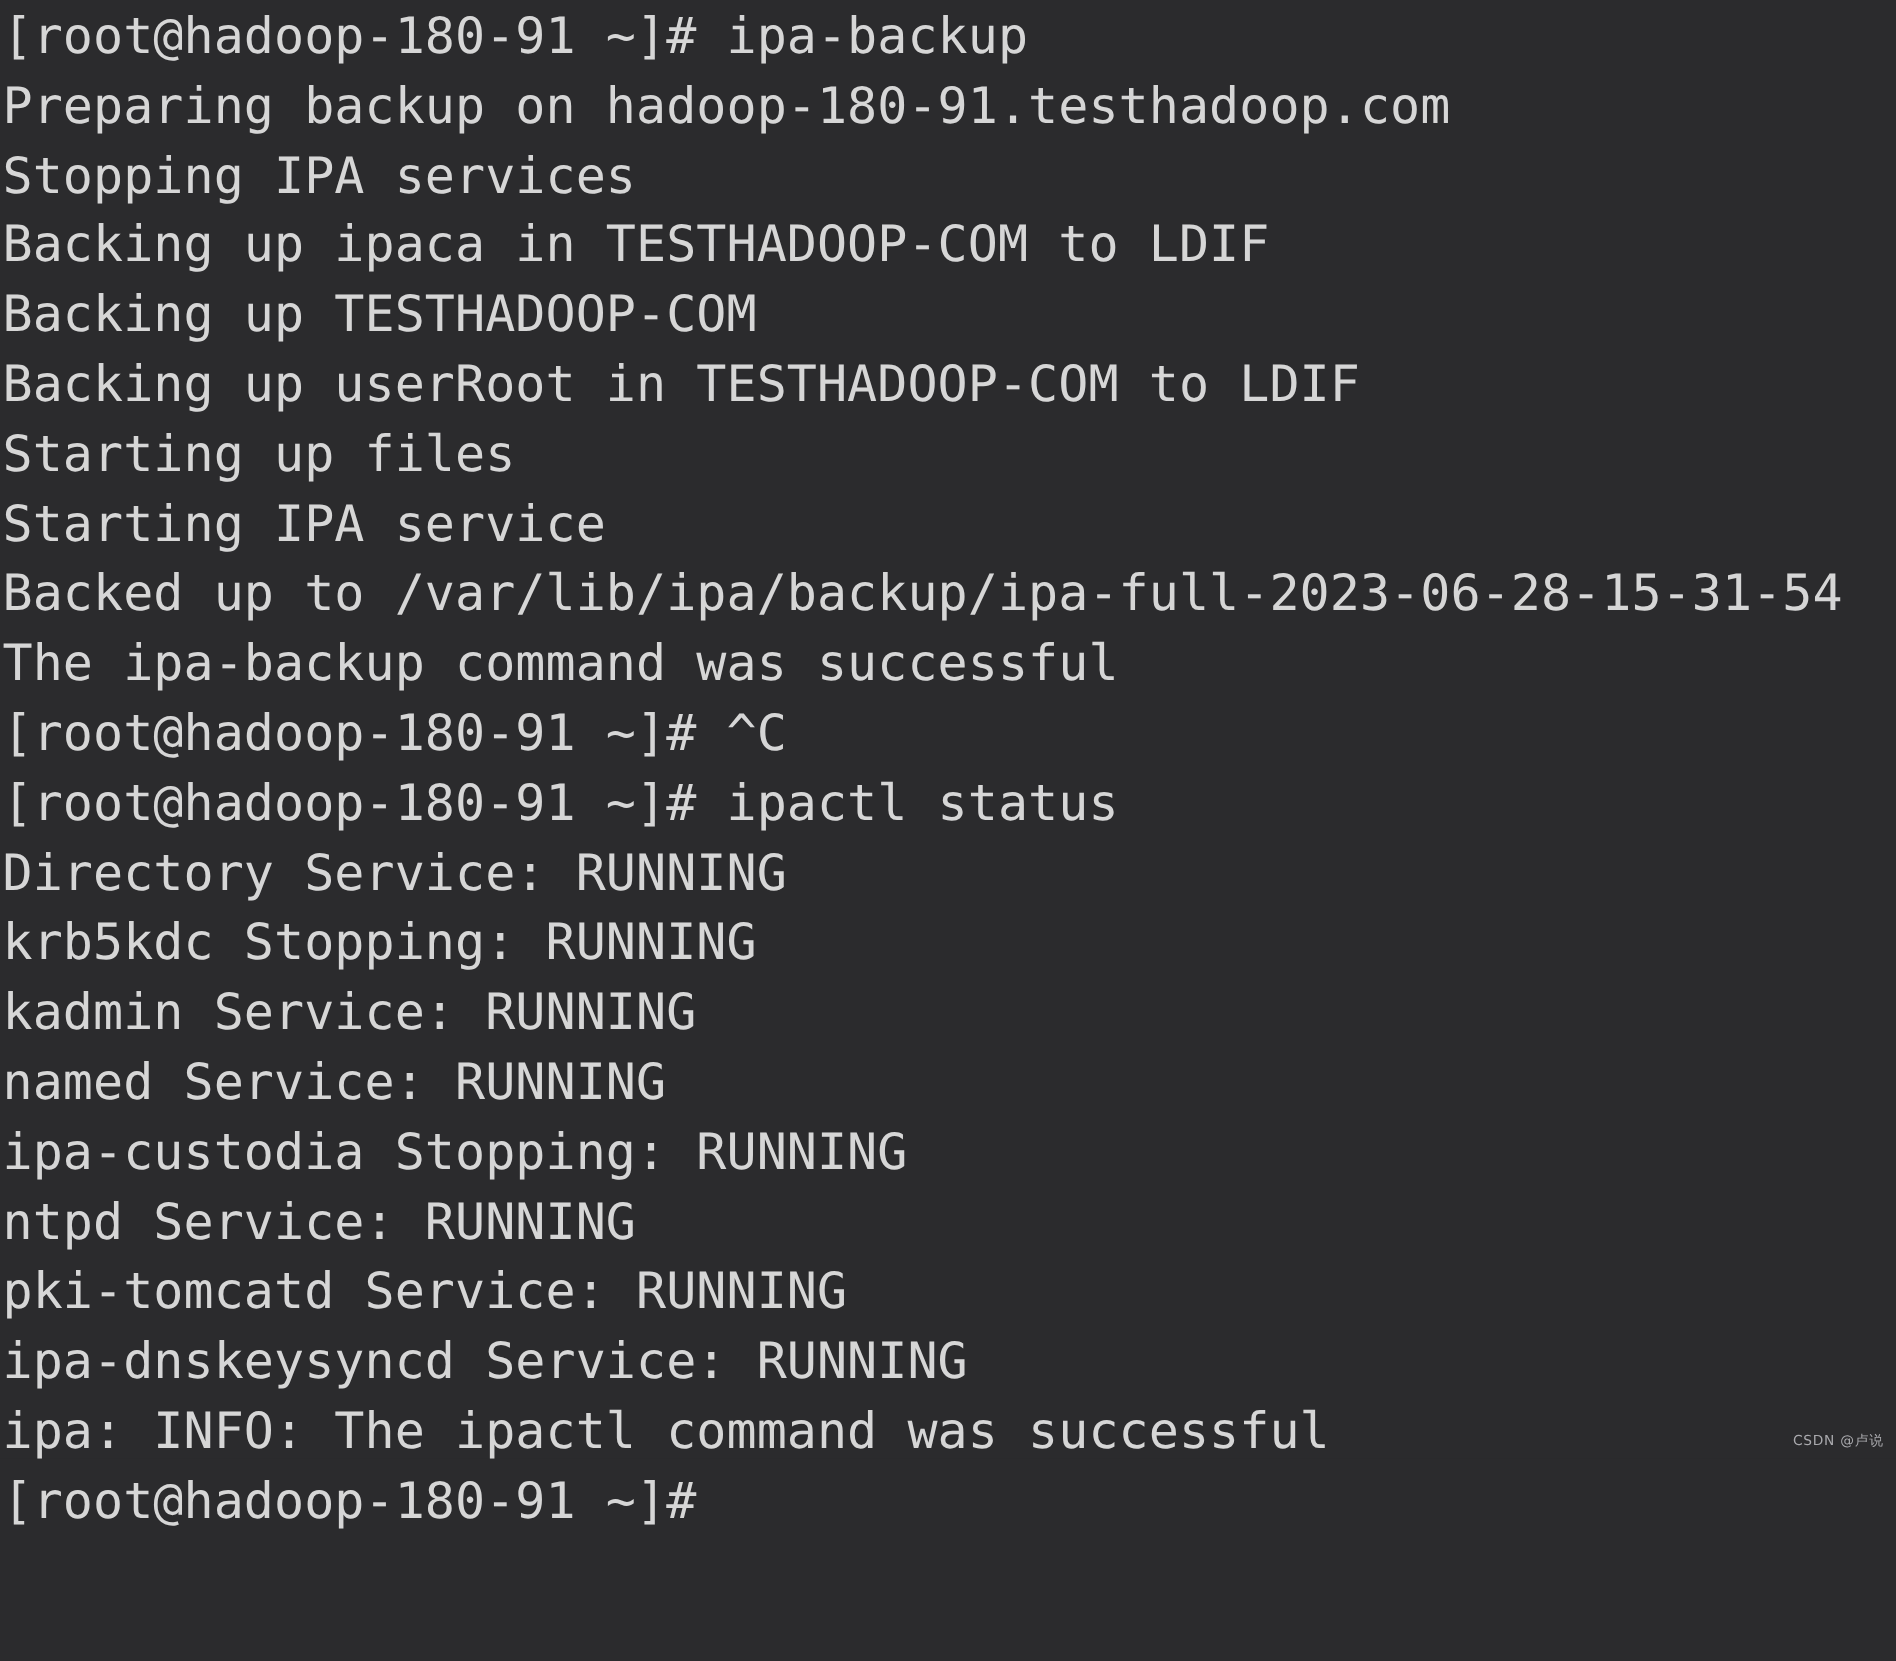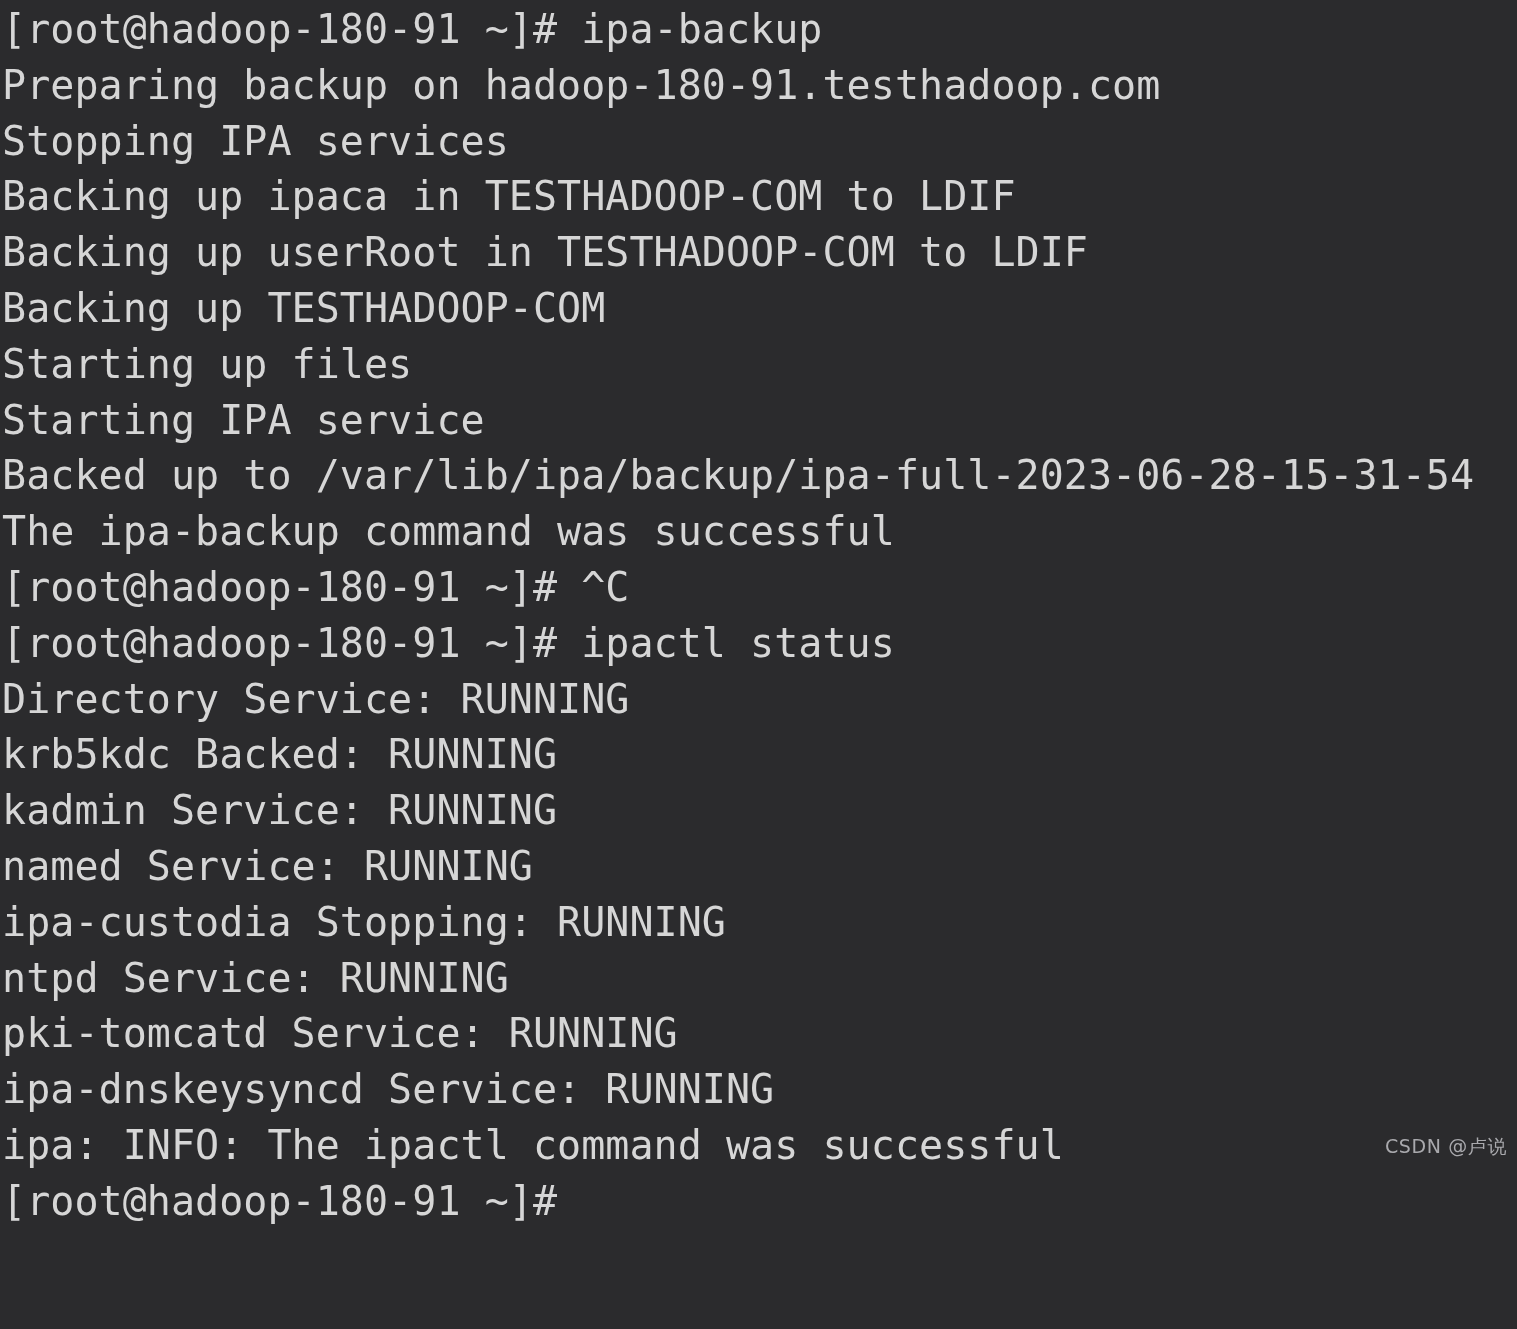--- a/index.html
+++ b/index.html
@@ -33,45 +33,45 @@
     -webkit-font-smoothing: antialiased;
   }
   .term-line:empty::after {
     content: "\00a0";
   }
   #watermark {
     position: absolute;
     right: 10px;
     bottom: 7px;
     font-family: "DejaVu Sans", "Liberation Sans", sans-serif;
-    font-size: 19px;
+    font-size: 11px;
     color: #a9a9ad;
     letter-spacing: 0.6px;
     white-space: nowrap;
   }
 </style>
 </head>
 <body>
 
 <div id="terminal">
 
   <div class="term-line">[root@hadoop-180-91 ~]# ipa-backup</div>
   <div class="term-line">Preparing backup on hadoop-180-91.testhadoop.com</div>
   <div class="term-line">Stopping IPA services</div>
   <div class="term-line">Backing up ipaca in TESTHADOOP-COM to LDIF</div>
+  <div class="term-line">Backing up TESTHADOOP-COM</div>
   <div class="term-line">Backing up userRoot in TESTHADOOP-COM to LDIF</div>
-  <div class="term-line">Backing up TESTHADOOP-COM</div>
   <div class="term-line">Starting up files</div>
   <div class="term-line">Starting IPA service</div>
   <div class="term-line">Backed up to /var/lib/ipa/backup/ipa-full-2023-06-28-15-31-54</div>
   <div class="term-line">The ipa-backup command was successful</div>
   <div class="term-line">[root@hadoop-180-91 ~]# ^C</div>
   <div class="term-line">[root@hadoop-180-91 ~]# ipactl status</div>
   <div class="term-line">Directory Service: RUNNING</div>
-  <div class="term-line">krb5kdc Backed: RUNNING</div>
+  <div class="term-line">krb5kdc Stopping: RUNNING</div>
   <div class="term-line">kadmin Service: RUNNING</div>
   <div class="term-line">named Service: RUNNING</div>
   <div class="term-line">ipa-custodia Stopping: RUNNING</div>
   <div class="term-line">ntpd Service: RUNNING</div>
   <div class="term-line">pki-tomcatd Service: RUNNING</div>
   <div class="term-line">ipa-dnskeysyncd Service: RUNNING</div>
   <div class="term-line">ipa: INFO: The ipactl command was successful</div>
   <div class="term-line">[root@hadoop-180-91 ~]#</div>
 
   <div id="watermark">CSDN @卢说</div>

